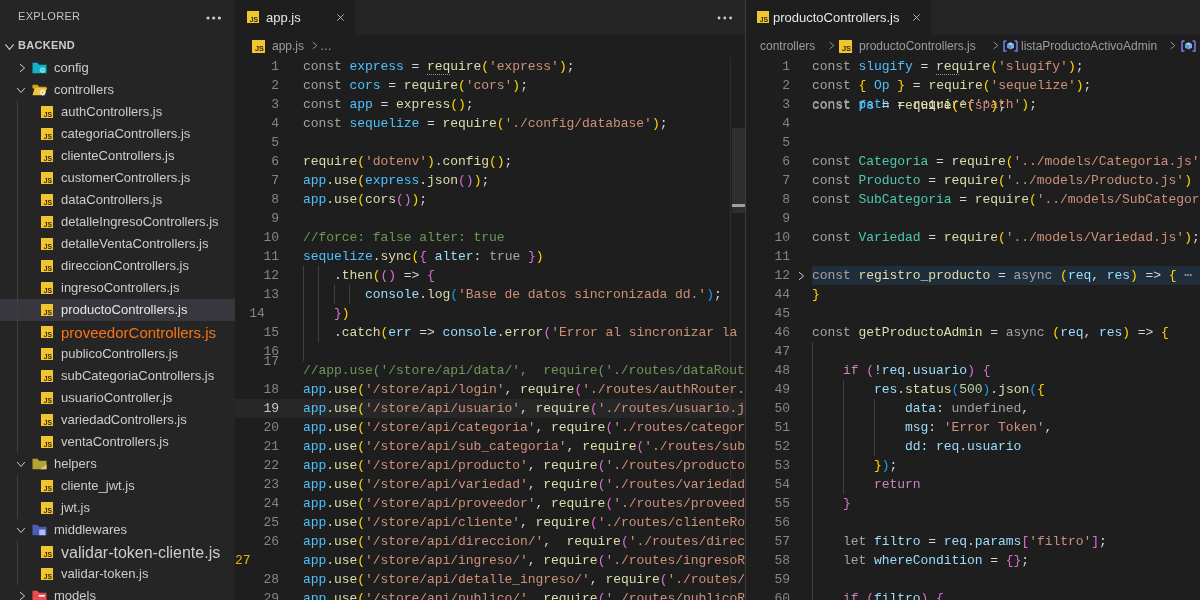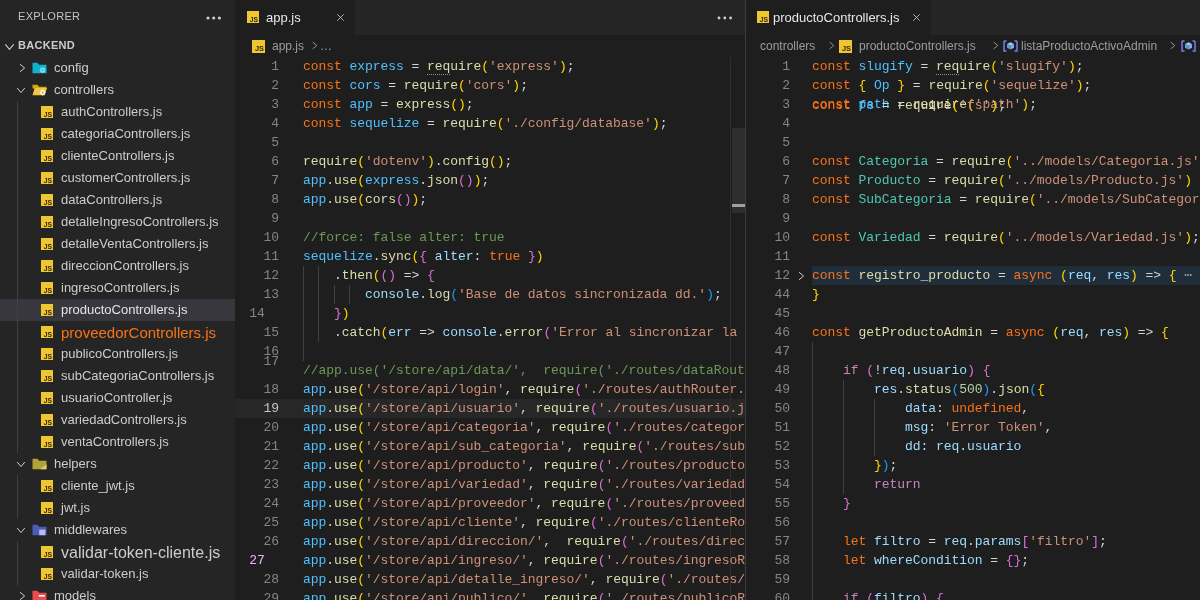--- a/index.html
+++ b/index.html
@@ -1,19 +1,19 @@
 <!DOCTYPE html>
 <html><head><meta charset="utf-8"><style>
 *{margin:0;padding:0;box-sizing:border-box}
 html,body{width:1200px;height:600px;overflow:hidden;background:#1e1e1e}
 .abs{position:absolute}
 .sans{font-family:"Liberation Sans",sans-serif;white-space:pre}
 .mono{font-family:"Liberation Mono",monospace;font-size:13px;line-height:19px;letter-spacing:-0.05px;white-space:pre}
 .bc{font-size:12px;color:#9d9d9d;line-height:14px}
-.k{color:#f97316}.m{color:#c586c0}.v{color:#4fc1ff}.p{color:#9cdcfe}.f{color:#dcdcaa}
+.k{color:#a3a3a3}.m{color:#c586c0}.v{color:#4fc1ff}.p{color:#9cdcfe}.f{color:#dcdcaa}
 .s{color:#ce9178}.c{color:#6a9955}.n{color:#b5cea8}.w{color:#d4d4d4}.t{color:#4ec9b0}
 .y{color:#ffd700}.q{color:#da70d6}.u{color:#179fff}.d{color:#949494}
 .du{border-bottom:1.5px dotted #8f8f8f}
 </style></head><body>
 <div class="abs" style="left:0;top:0;width:235px;height:600px;background:#252526">
 <div class="abs sans" style="left:18px;top:10px;font-size:11px;color:#c3c3c3;letter-spacing:0.3px">EXPLORER</div>
 <svg class="abs" style="left:205px;top:14.5px" width="20" height="6" viewBox="0 0 20 6">
       <circle cx="3" cy="3" r="1.6" fill="#cccccc"></circle>
       <circle cx="8.7" cy="3" r="1.6" fill="#cccccc"></circle>
       <circle cx="14.4" cy="3" r="1.6" fill="#cccccc"></circle>
@@ -278,21 +278,21 @@
 <div class="abs mono" style="left:0;top:456px;width:44px;text-align:right;color:#858585">22</div>
 <div class="abs mono" style="left:68px;top:456px"><span class="v">app</span><span class="w">.</span><span class="f">use</span><span class="y">(</span><span class="s">'/store/api/producto'</span><span class="w">, </span><span class="f">require</span><span class="q">(</span><span class="s">'./routes/productoRouter.js'</span></div>
 <div class="abs mono" style="left:0;top:475px;width:44px;text-align:right;color:#858585">23</div>
 <div class="abs mono" style="left:68px;top:475px"><span class="v">app</span><span class="w">.</span><span class="f">use</span><span class="y">(</span><span class="s">'/store/api/variedad'</span><span class="w">, </span><span class="f">require</span><span class="q">(</span><span class="s">'./routes/variedadRouter.js'</span></div>
 <div class="abs mono" style="left:0;top:494px;width:44px;text-align:right;color:#858585">24</div>
 <div class="abs mono" style="left:68px;top:494px"><span class="v">app</span><span class="w">.</span><span class="f">use</span><span class="y">(</span><span class="s">'/store/api/proveedor'</span><span class="w">, </span><span class="f">require</span><span class="q">(</span><span class="s">'./routes/proveedorRouter.js'</span></div>
 <div class="abs mono" style="left:0;top:513px;width:44px;text-align:right;color:#858585">25</div>
 <div class="abs mono" style="left:68px;top:513px"><span class="v">app</span><span class="w">.</span><span class="f">use</span><span class="y">(</span><span class="s">'/store/api/cliente'</span><span class="w">, </span><span class="f">require</span><span class="q">(</span><span class="s">'./routes/clienteRouter.js'</span></div>
 <div class="abs mono" style="left:0;top:532px;width:44px;text-align:right;color:#858585">26</div>
 <div class="abs mono" style="left:68px;top:532px"><span class="v">app</span><span class="w">.</span><span class="f">use</span><span class="y">(</span><span class="s">'/store/api/direccion/'</span><span class="w">,  </span><span class="f">require</span><span class="q">(</span><span class="s">'./routes/direccionRouter.js'</span></div>
-<div class="abs mono" style="left:0;top:551px;width:44px;text-align:center;color:#f0abfc">27</div>
+<div class="abs mono" style="left:0;top:551px;width:44px;text-align:left;color:#eab308">27</div>
 <div class="abs mono" style="left:68px;top:551px"><span class="v">app</span><span class="w">.</span><span class="f">use</span><span class="y">(</span><span class="s">'/store/api/ingreso/'</span><span class="w">, </span><span class="f">require</span><span class="q">(</span><span class="s">'./routes/ingresoRouter.js'</span></div>
 <div class="abs mono" style="left:0;top:570px;width:44px;text-align:right;color:#858585">28</div>
 <div class="abs mono" style="left:68px;top:570px"><span class="v">app</span><span class="w">.</span><span class="f">use</span><span class="y">(</span><span class="s">'/store/api/detalle_ingreso/'</span><span class="w">, </span><span class="f">require</span><span class="q">(</span><span class="s">'./routes/detalleIngresoRouter.js'</span></div>
 <div class="abs mono" style="left:0;top:589px;width:44px;text-align:right;color:#858585">29</div>
 <div class="abs mono" style="left:68px;top:589px"><span class="v">app</span><span class="w">.</span><span class="f">use</span><span class="y">(</span><span class="s">'/store/api/publico/'</span><span class="w">, </span><span class="f">require</span><span class="q">(</span><span class="s">'./routes/publicoRouter.js'</span></div>
 </div>
 <div class="abs" style="left:747px;top:0;width:453px;height:600px;overflow:hidden;background:#1e1e1e">
 <div class="abs" style="left:0;top:0;width:453px;height:35px;background:#252526"></div>
 <div class="abs" style="left:0;top:0;width:184px;height:35px;background:#1e1e1e"></div>
 <svg class="abs" style="left:10px;top:11px" width="12" height="12" viewBox="0 0 12 12">

